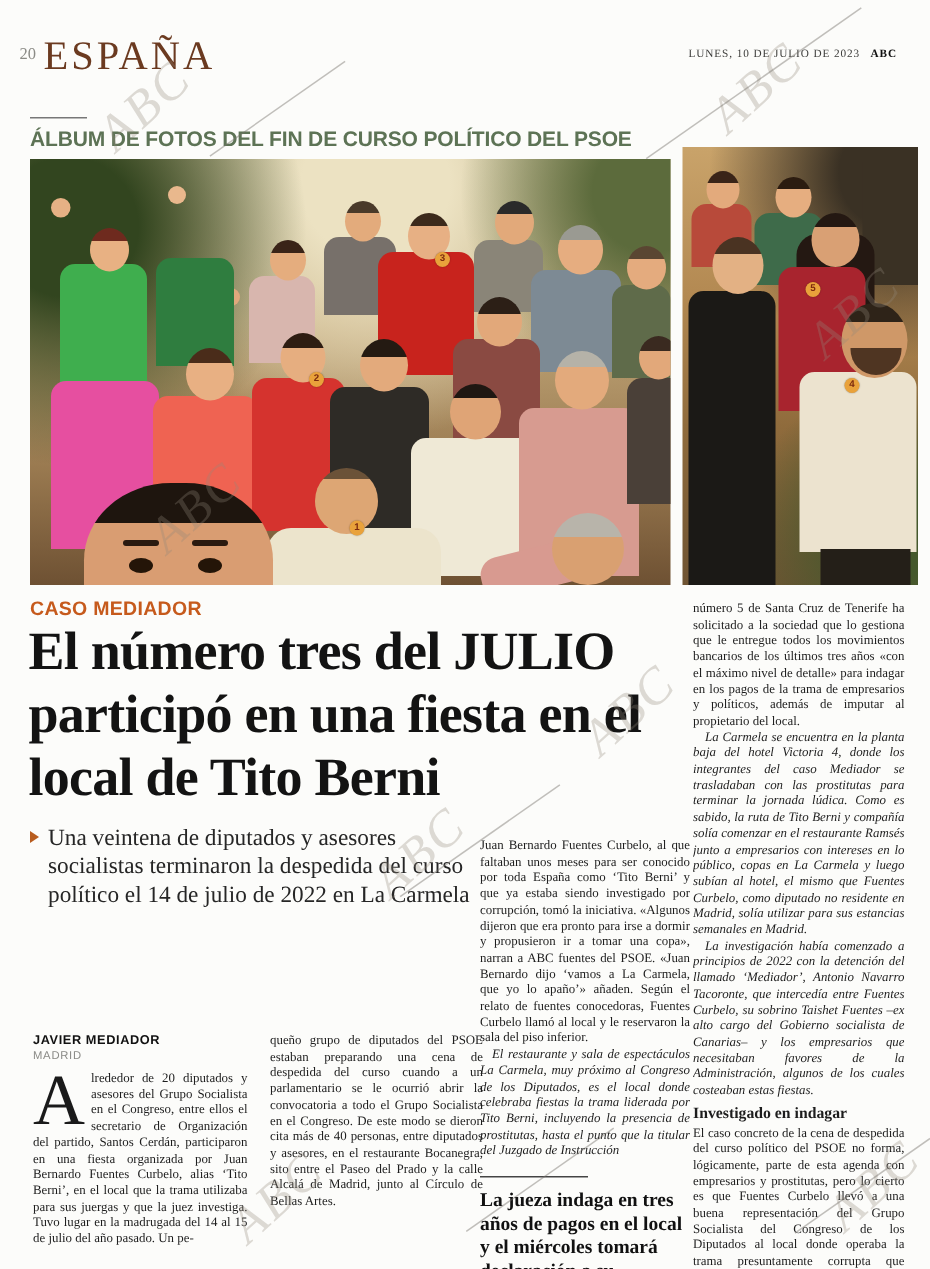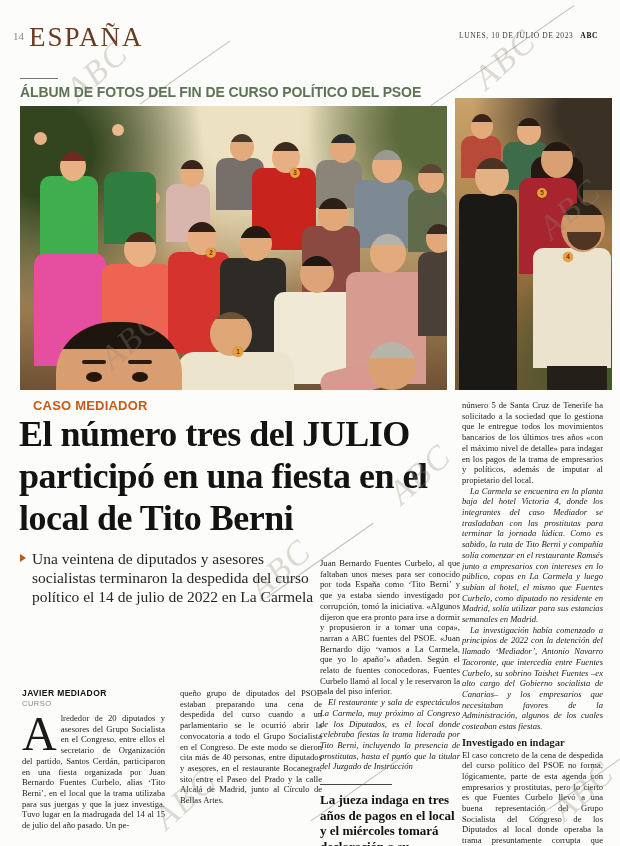--- a/index.html
+++ b/index.html
@@ -32,21 +32,21 @@
       linear-gradient(180deg,#c9a36a 0%,#b38952 34%,#8f6b3c 64%,#6f5433 100%);}
   .h{position:absolute;border-radius:50%;}
   .b{position:absolute;border-radius:10px 10px 0 0;}
   .eye{position:absolute;background:#241508;border-radius:50%;}
   .badge{position:absolute;width:10px;height:10px;border-radius:50%;background:#e9a23b;
      color:#7c2a0e;font-family:"Liberation Sans",sans-serif;font-weight:bold;font-size:6.5px;
      line-height:10px;text-align:center;box-shadow:0 0 1px rgba(0,0,0,.4);}
 
   
   .kicker{left:20px;top:398px;font-family:"Liberation Sans",sans-serif;font-weight:bold;
-      font-size:13px;color:#c65a1c;letter-spacing:.2px;margin-left:13px;}
+      font-size:13px;color:#c65a1c;letter-spacing:.2px;}
   .headline{left:19px;top:413px;width:440px;font-weight:bold;font-size:36px;line-height:42px;
       letter-spacing:-.5px;color:#131313;}
   .bullets{left:20px;top:549px;width:298px;font-size:15.5px;line-height:19px;color:#262626;}
   .bullet{position:relative;padding-left:12px;margin-bottom:7px;}
   .arrow{position:absolute;left:0;top:5px;width:0;height:0;
       border-left:6px solid #b85c1e;border-top:4.5px solid transparent;border-bottom:4.5px solid transparent;}
 
   .byline{left:22px;top:688px;font-family:"Liberation Sans",sans-serif;}
   .byline .a{font-weight:bold;font-size:8.5px;letter-spacing:.4px;color:#111;}
   .byline .c{font-size:7.5px;letter-spacing:.5px;color:#8a8a86;margin-top:1px;}
@@ -66,21 +66,21 @@
 
   
   .wm{position:absolute;transform:rotate(-42deg);color:rgba(145,135,122,.30);
       font-style:italic;font-size:34px;letter-spacing:2px;pointer-events:none;}
   .wline{position:absolute;height:0;border-top:1px solid rgba(120,115,108,.45);
       transform:rotate(-35deg);pointer-events:none;}
 </style>
 </head>
 <body>
 
-<div class="abs pagenum">14</div>
+<div class="abs pagenum">20</div>
 <div class="abs section">ESPAÑA</div>
 <div class="abs dateline">
   <span>LUNES, 10 DE JULIO DE 2023</span><b>ABC</b>
 </div>
 
 <div class="abs toprule"></div>
 <div class="abs album-kicker">ÁLBUM DE FOTOS DEL FIN DE CURSO POLÍTICO DEL PSOE</div>
 
 <div class="abs photo main-photo">
 
@@ -166,21 +166,21 @@
 
 <div class="abs bullets">
   <div class="bullet">
     <span class="arrow"></span>
     <span>Una veintena de diputados y asesores socialistas terminaron la despedida del curso político el 14 de julio de 2022 en La Carmela</span>
   </div>
 </div>
 
 <div class="abs byline">
   <div class="a">JAVIER MEDIADOR</div>
-  <div class="c">CURSO</div>
+  <div class="c">MADRID</div>
 </div>
 
 <div class="abs col col1">
   <p><span class="dropcap">A</span><span>lrededor de 20 diputados y asesores del Grupo Socialista en el Congreso, entre ellos el secretario de Organización del partido, Santos Cerdán, participaron en una fiesta organizada por Juan Bernardo Fuentes Curbelo, alias ‘Tito Berni’, en el local que la trama utilizaba para sus juergas y que la juez investiga. Tuvo lugar en la madrugada del 14 al 15 de julio del año pasado. Un pe-</span></p>
 </div>
 
 <div class="abs col col2">
   <p>queño grupo de diputados del PSOE estaban preparando una cena de despedida del curso cuando a un parlamentario se le ocurrió abrir la convocatoria a todo el Grupo Socialista en el Congreso. De este modo se dieron cita más de 40 personas, entre diputados y asesores, en el restaurante Bocanegra, sito entre el Paseo del Prado y la calle Alcalá de Madrid, junto al Círculo de Bellas Artes.</p>
 </div>
 

